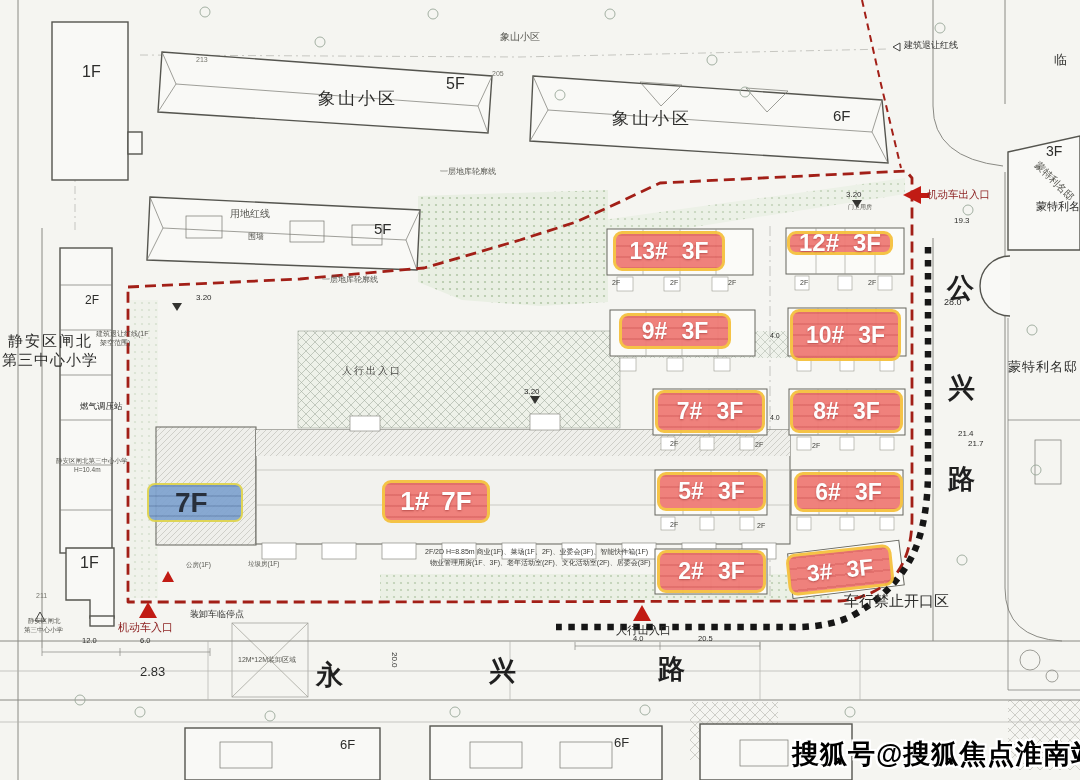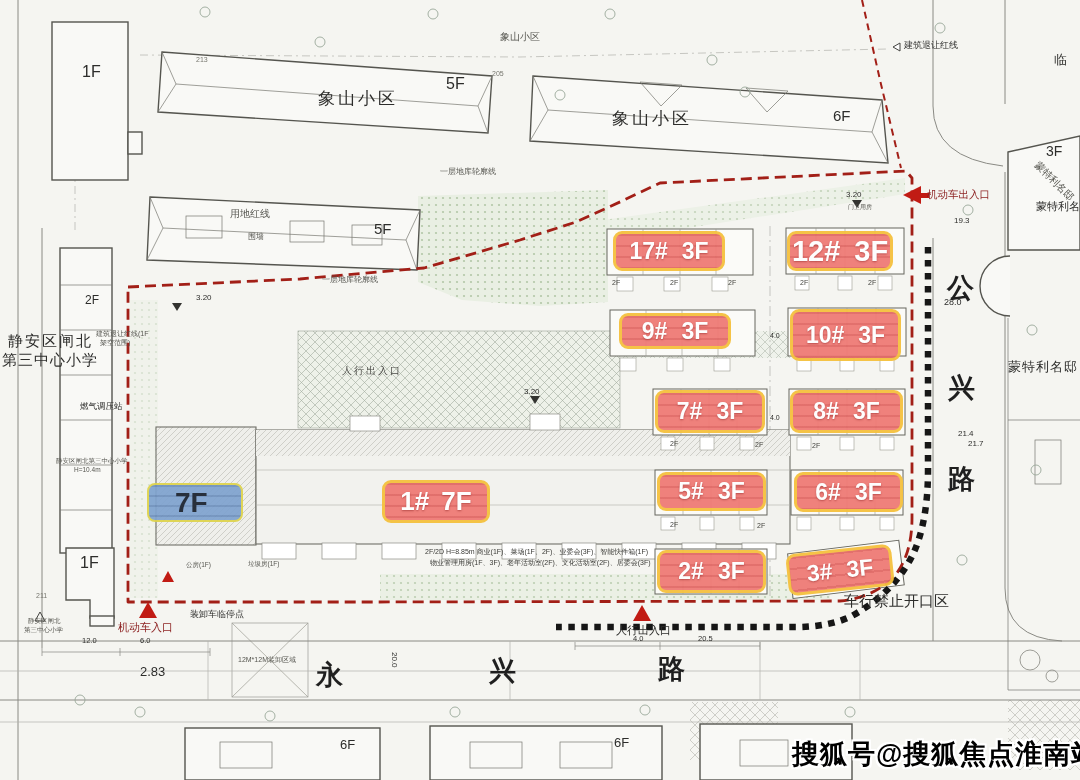--- a/index.html
+++ b/index.html
@@ -225,24 +225,24 @@
   <g fill="#333330">
     <polygon points="530,396 540,396 535,404"></polygon>
     <polygon points="172,303 182,303 177,311"></polygon>
     <polygon points="852,200 862,200 857,208"></polygon>
   </g>
   <polygon points="893,47 900,43 900,51" fill="#ffffff" stroke="#444441" stroke-width="1"></polygon>
   <polygon points="40,612 35,621 45,621" fill="none" stroke="#444441" stroke-width="1"></polygon>
 </svg>
 
 <div class="plabel" style="left:613px;top:231px;width:112px;height:40px;font-size:23px;">
-  <span>17#</span>
-      <span>3F</span>
-</div>
-<div class="plabel" style="left:787px;top:231px;width:106px;height:40px;font-size:29px;">
+  <span>13#</span>
+      <span>3F</span>
+</div>
+<div class="plabel" style="left:787px;top:231px;width:106px;height:24px;font-size:24px;">
   <span>12#</span>
       <span>3F</span>
 </div>
 <div class="plabel" style="left:619px;top:313px;width:112px;height:36px;font-size:23px;">
   <span>9#</span>
       <span>3F</span>
 </div>
 <div class="plabel" style="left:790px;top:309px;width:111px;height:52px;font-size:23px;">
   <span>10#</span>
       <span>3F</span>

